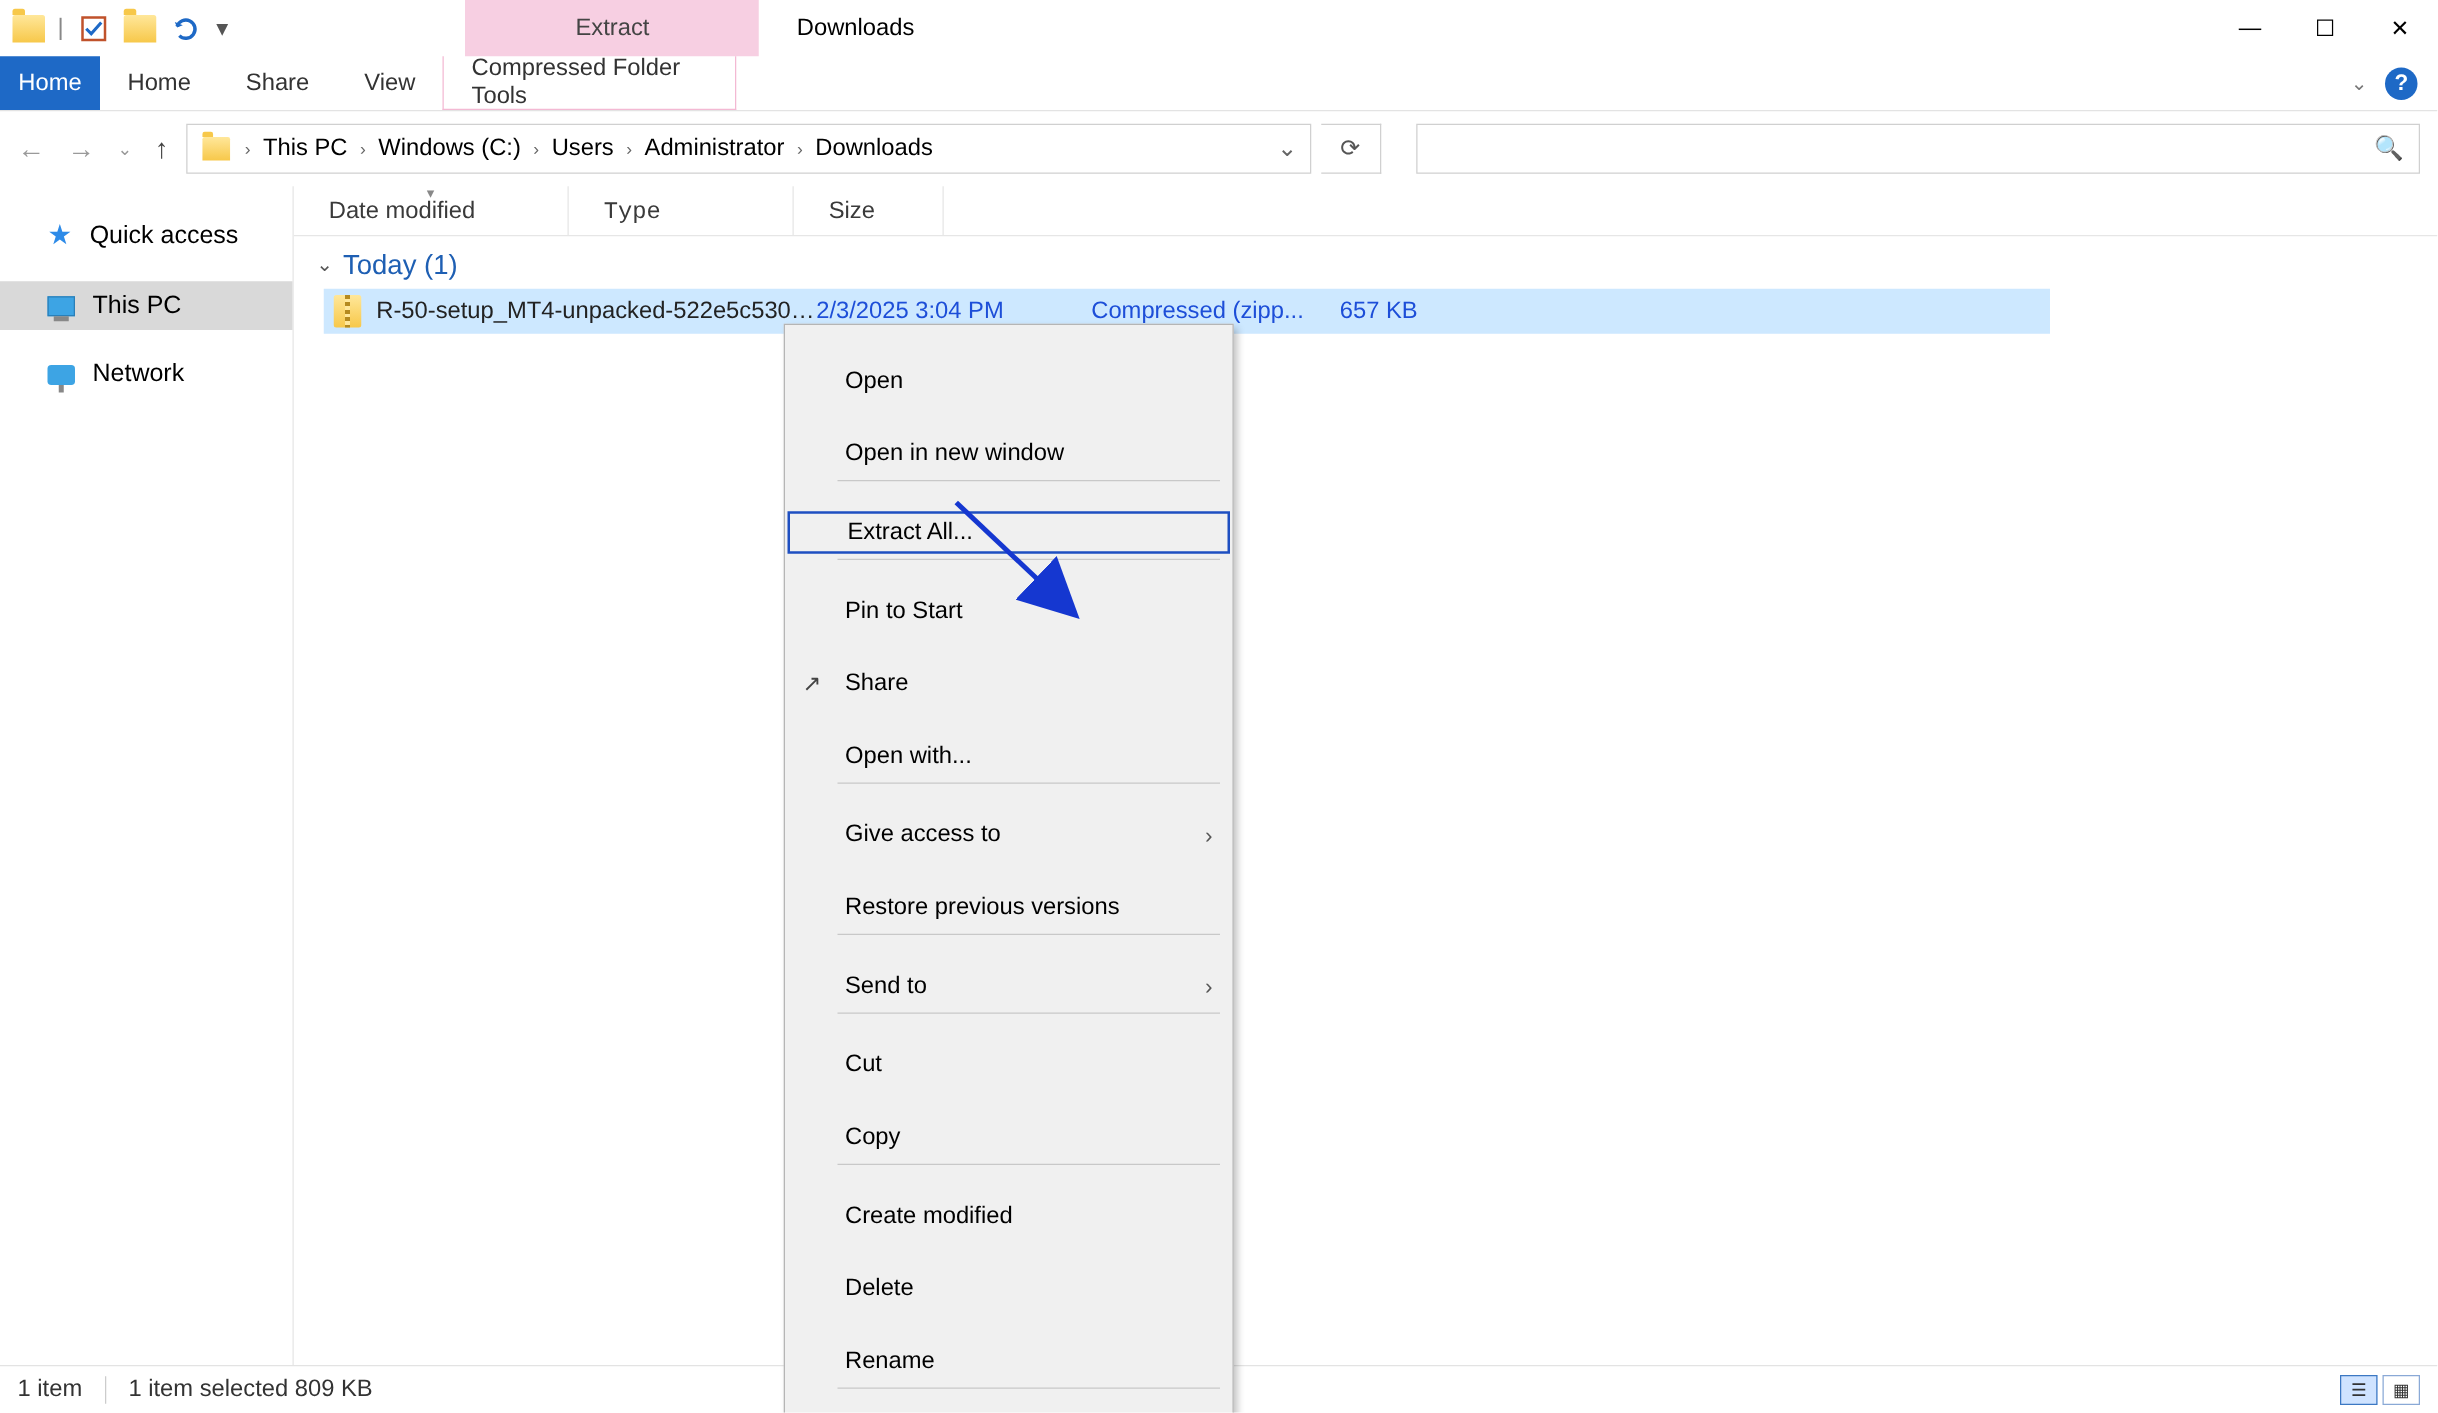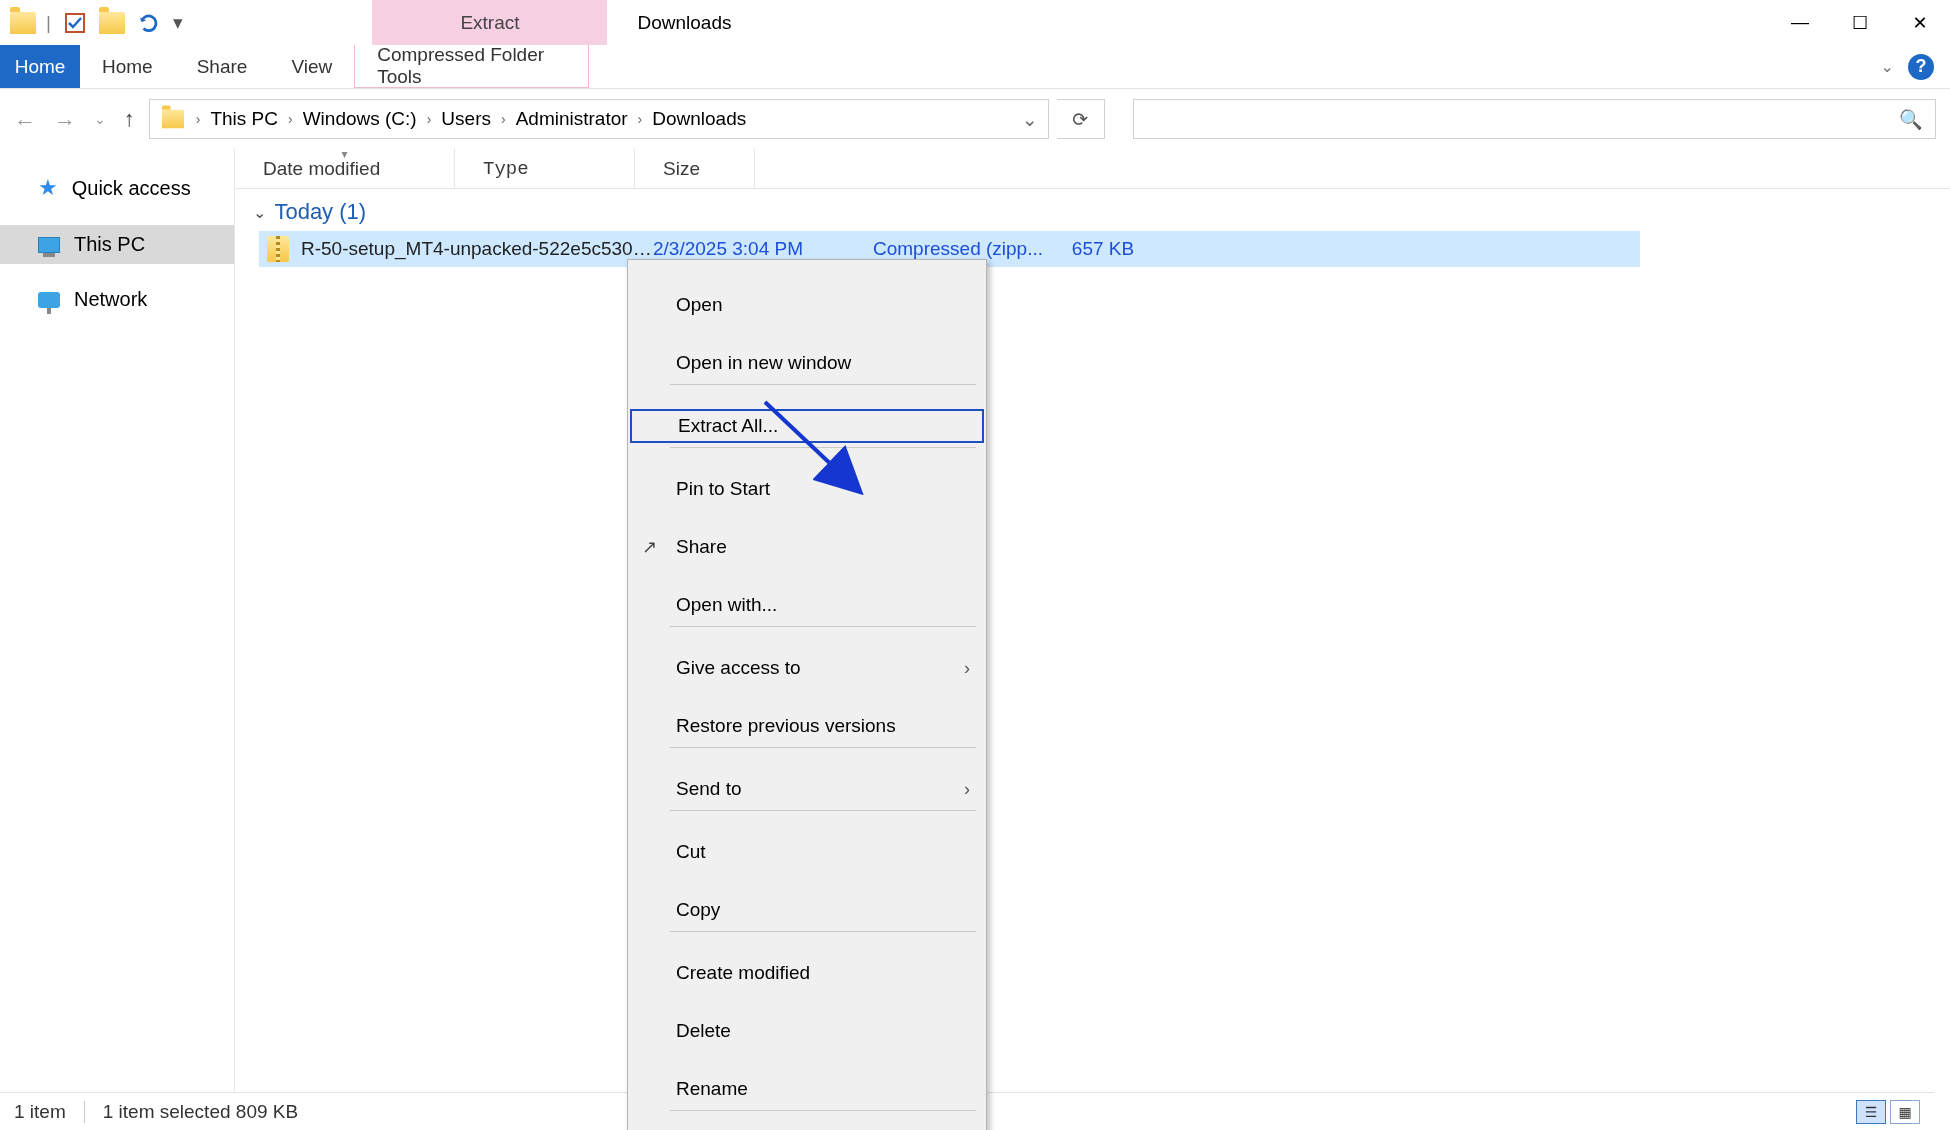--- a/index.html
+++ b/index.html
@@ -77,21 +77,21 @@
   .cm-item { display:flex; align-items:center; height:34px; padding-left:46px; position:relative; font-size:19px;margin-top:24px; }
   .cm-item.hl { border:2px solid #1e4fc1; }
   .cm-item .sub { position:absolute; right:14px; color:#555; font-size:18px; }
   .cm-item .ico { position:absolute; left:12px; color:#444; font-size:18px; }
   .cm-sep { height:1px; background:#c8c8c8; margin:4px 8px 4px 40px; }
 
   
   .arrow-svg { position:absolute; left:525px; top:248px; z-index:60; pointer-events:none; }
 
   
-  .status { position:absolute; bottom:0; left:0; right:16px; height:38px; border-top:1px solid #e3e3e3; display:flex; align-items:center; padding:0 14px; gap:18px; font-size:19px; color:#333; }
+  .status { position:absolute; bottom:0; left:0; right:0; height:38px; border-top:1px solid #e3e3e3; display:flex; align-items:center; padding:0 14px; gap:18px; font-size:19px; color:#333; }
   .status .sep { width:1px; height:22px; background:#ccc; }
   .view-btns { margin-left:auto; display:flex; gap:4px; }
   .vbtn { width:30px; height:24px; border:1px solid #8aa9d6; display:flex; align-items:center; justify-content:center; font-size:14px; }
   .vbtn.active { background:#cfe3ff; border-color:#3c78c3; }
 
   body { position:relative; }
 </style>
 </head>
 <body>
 

